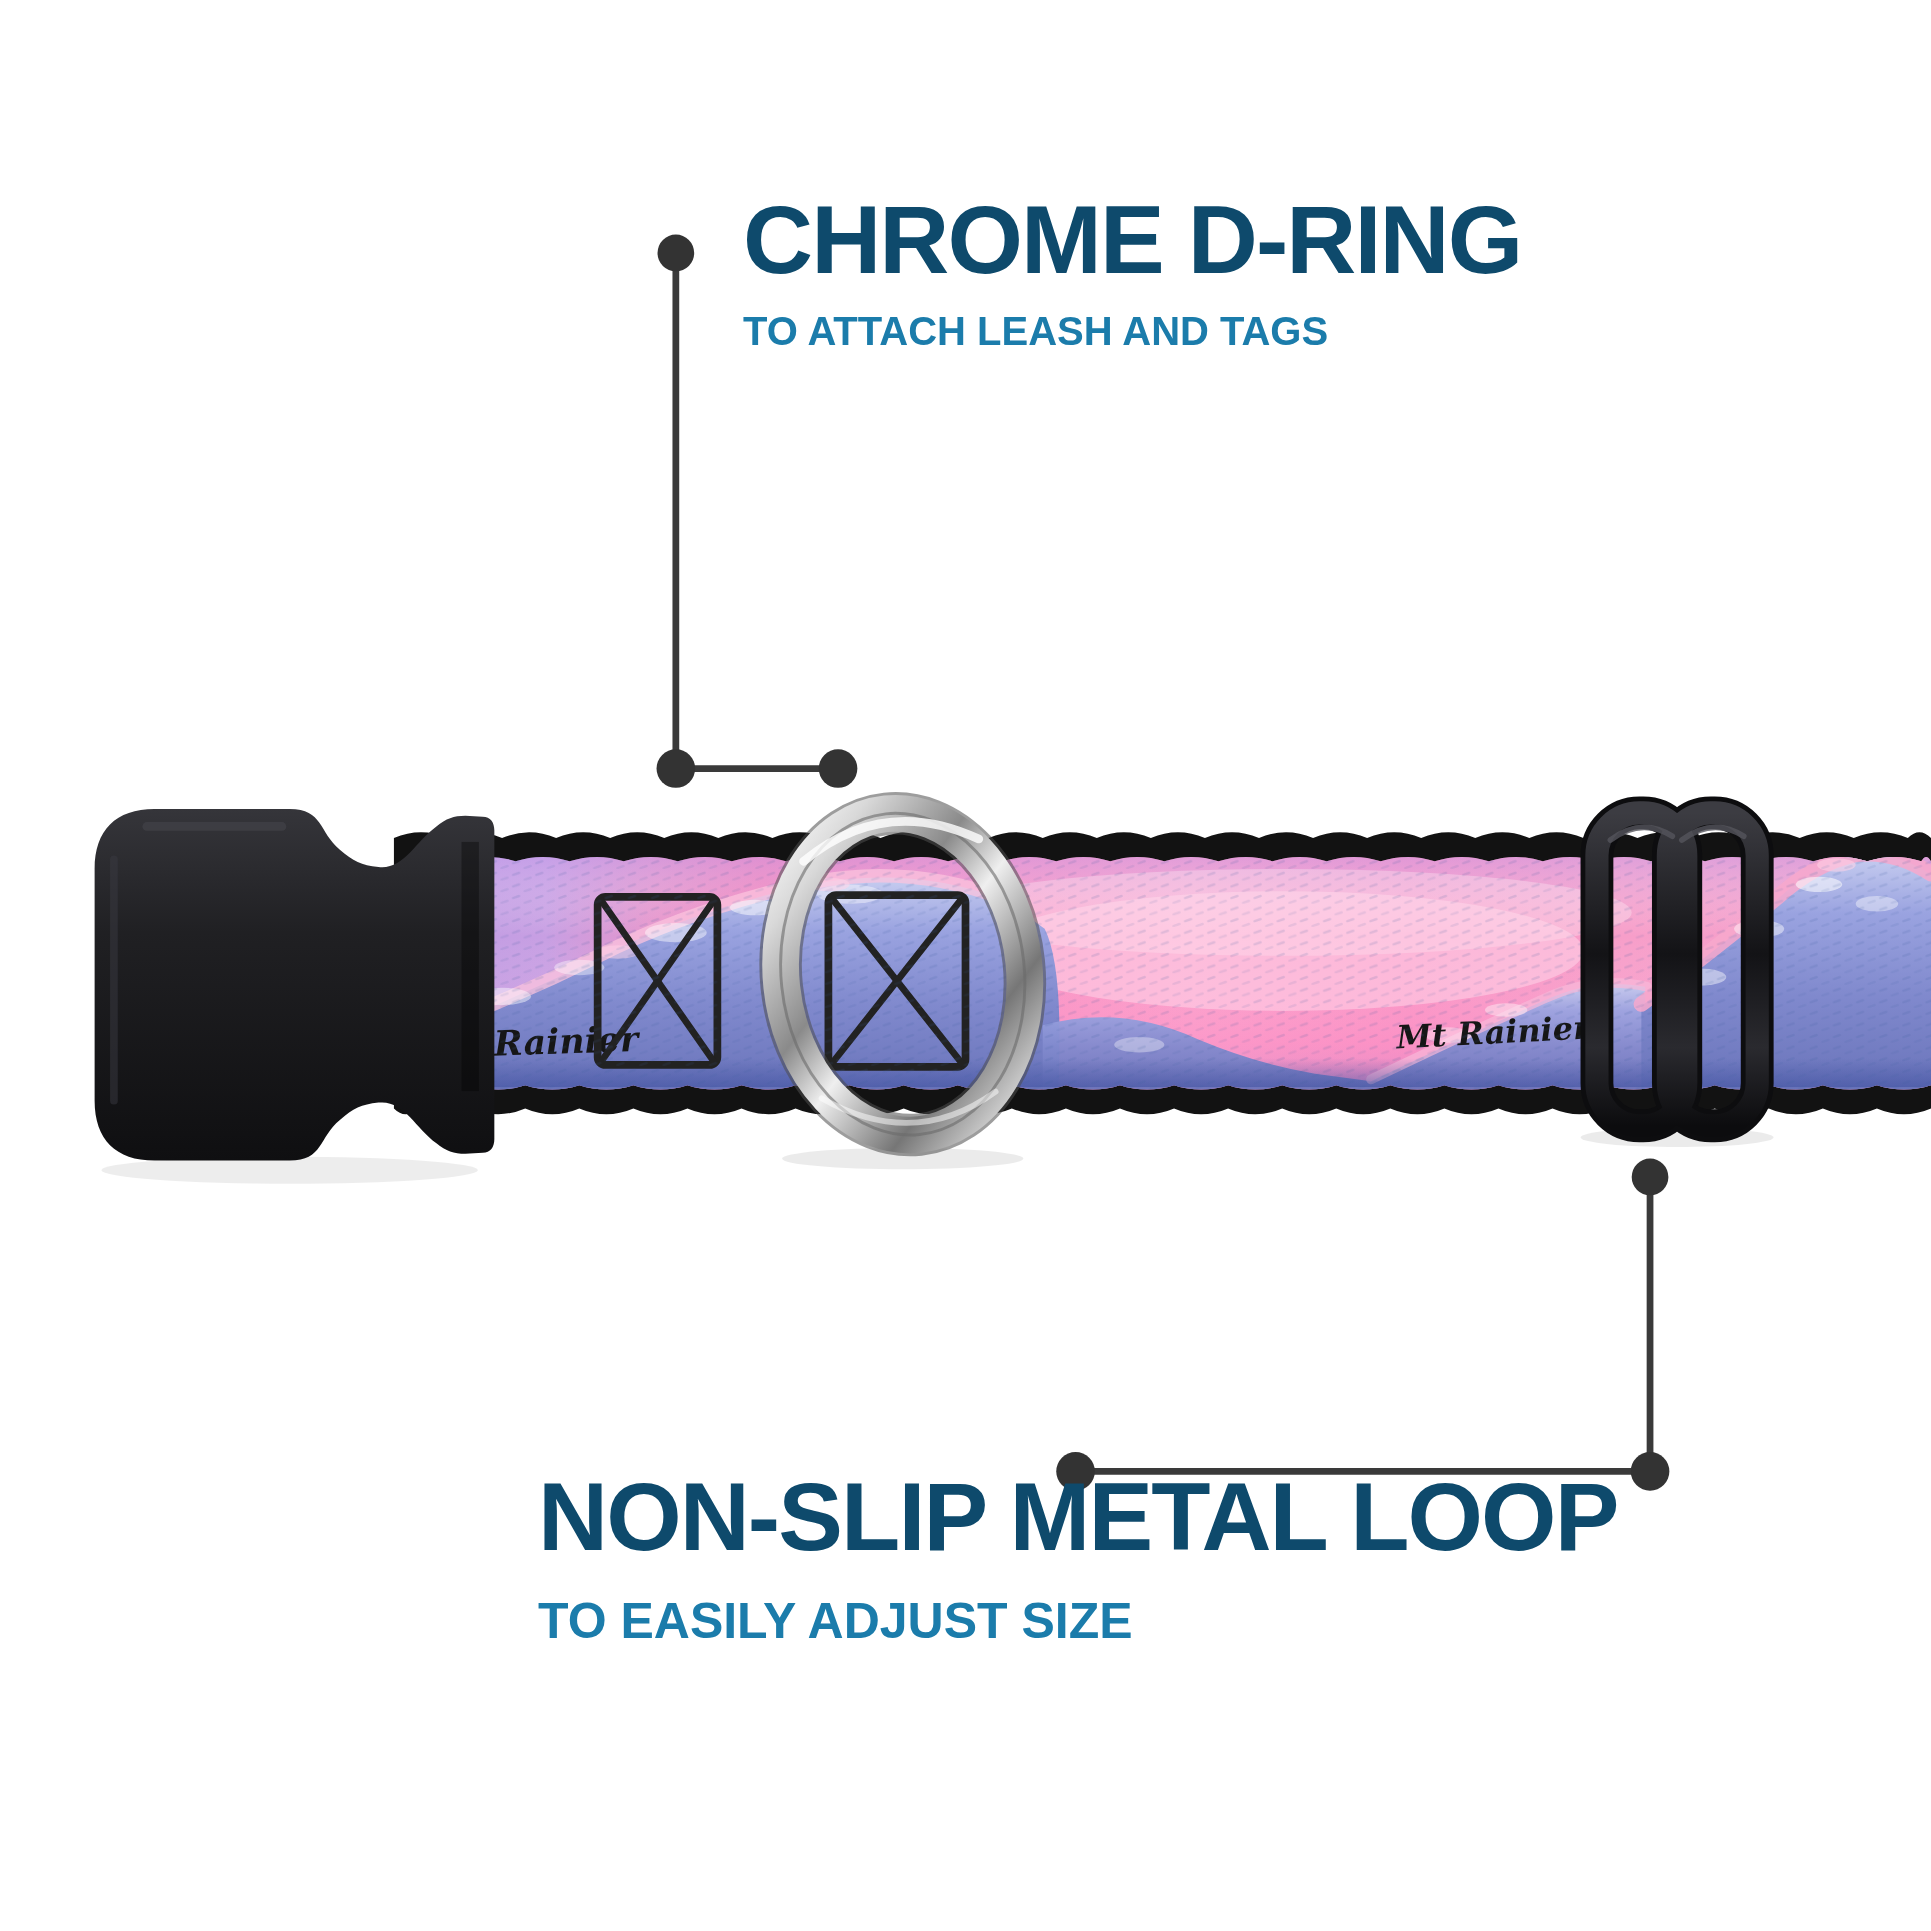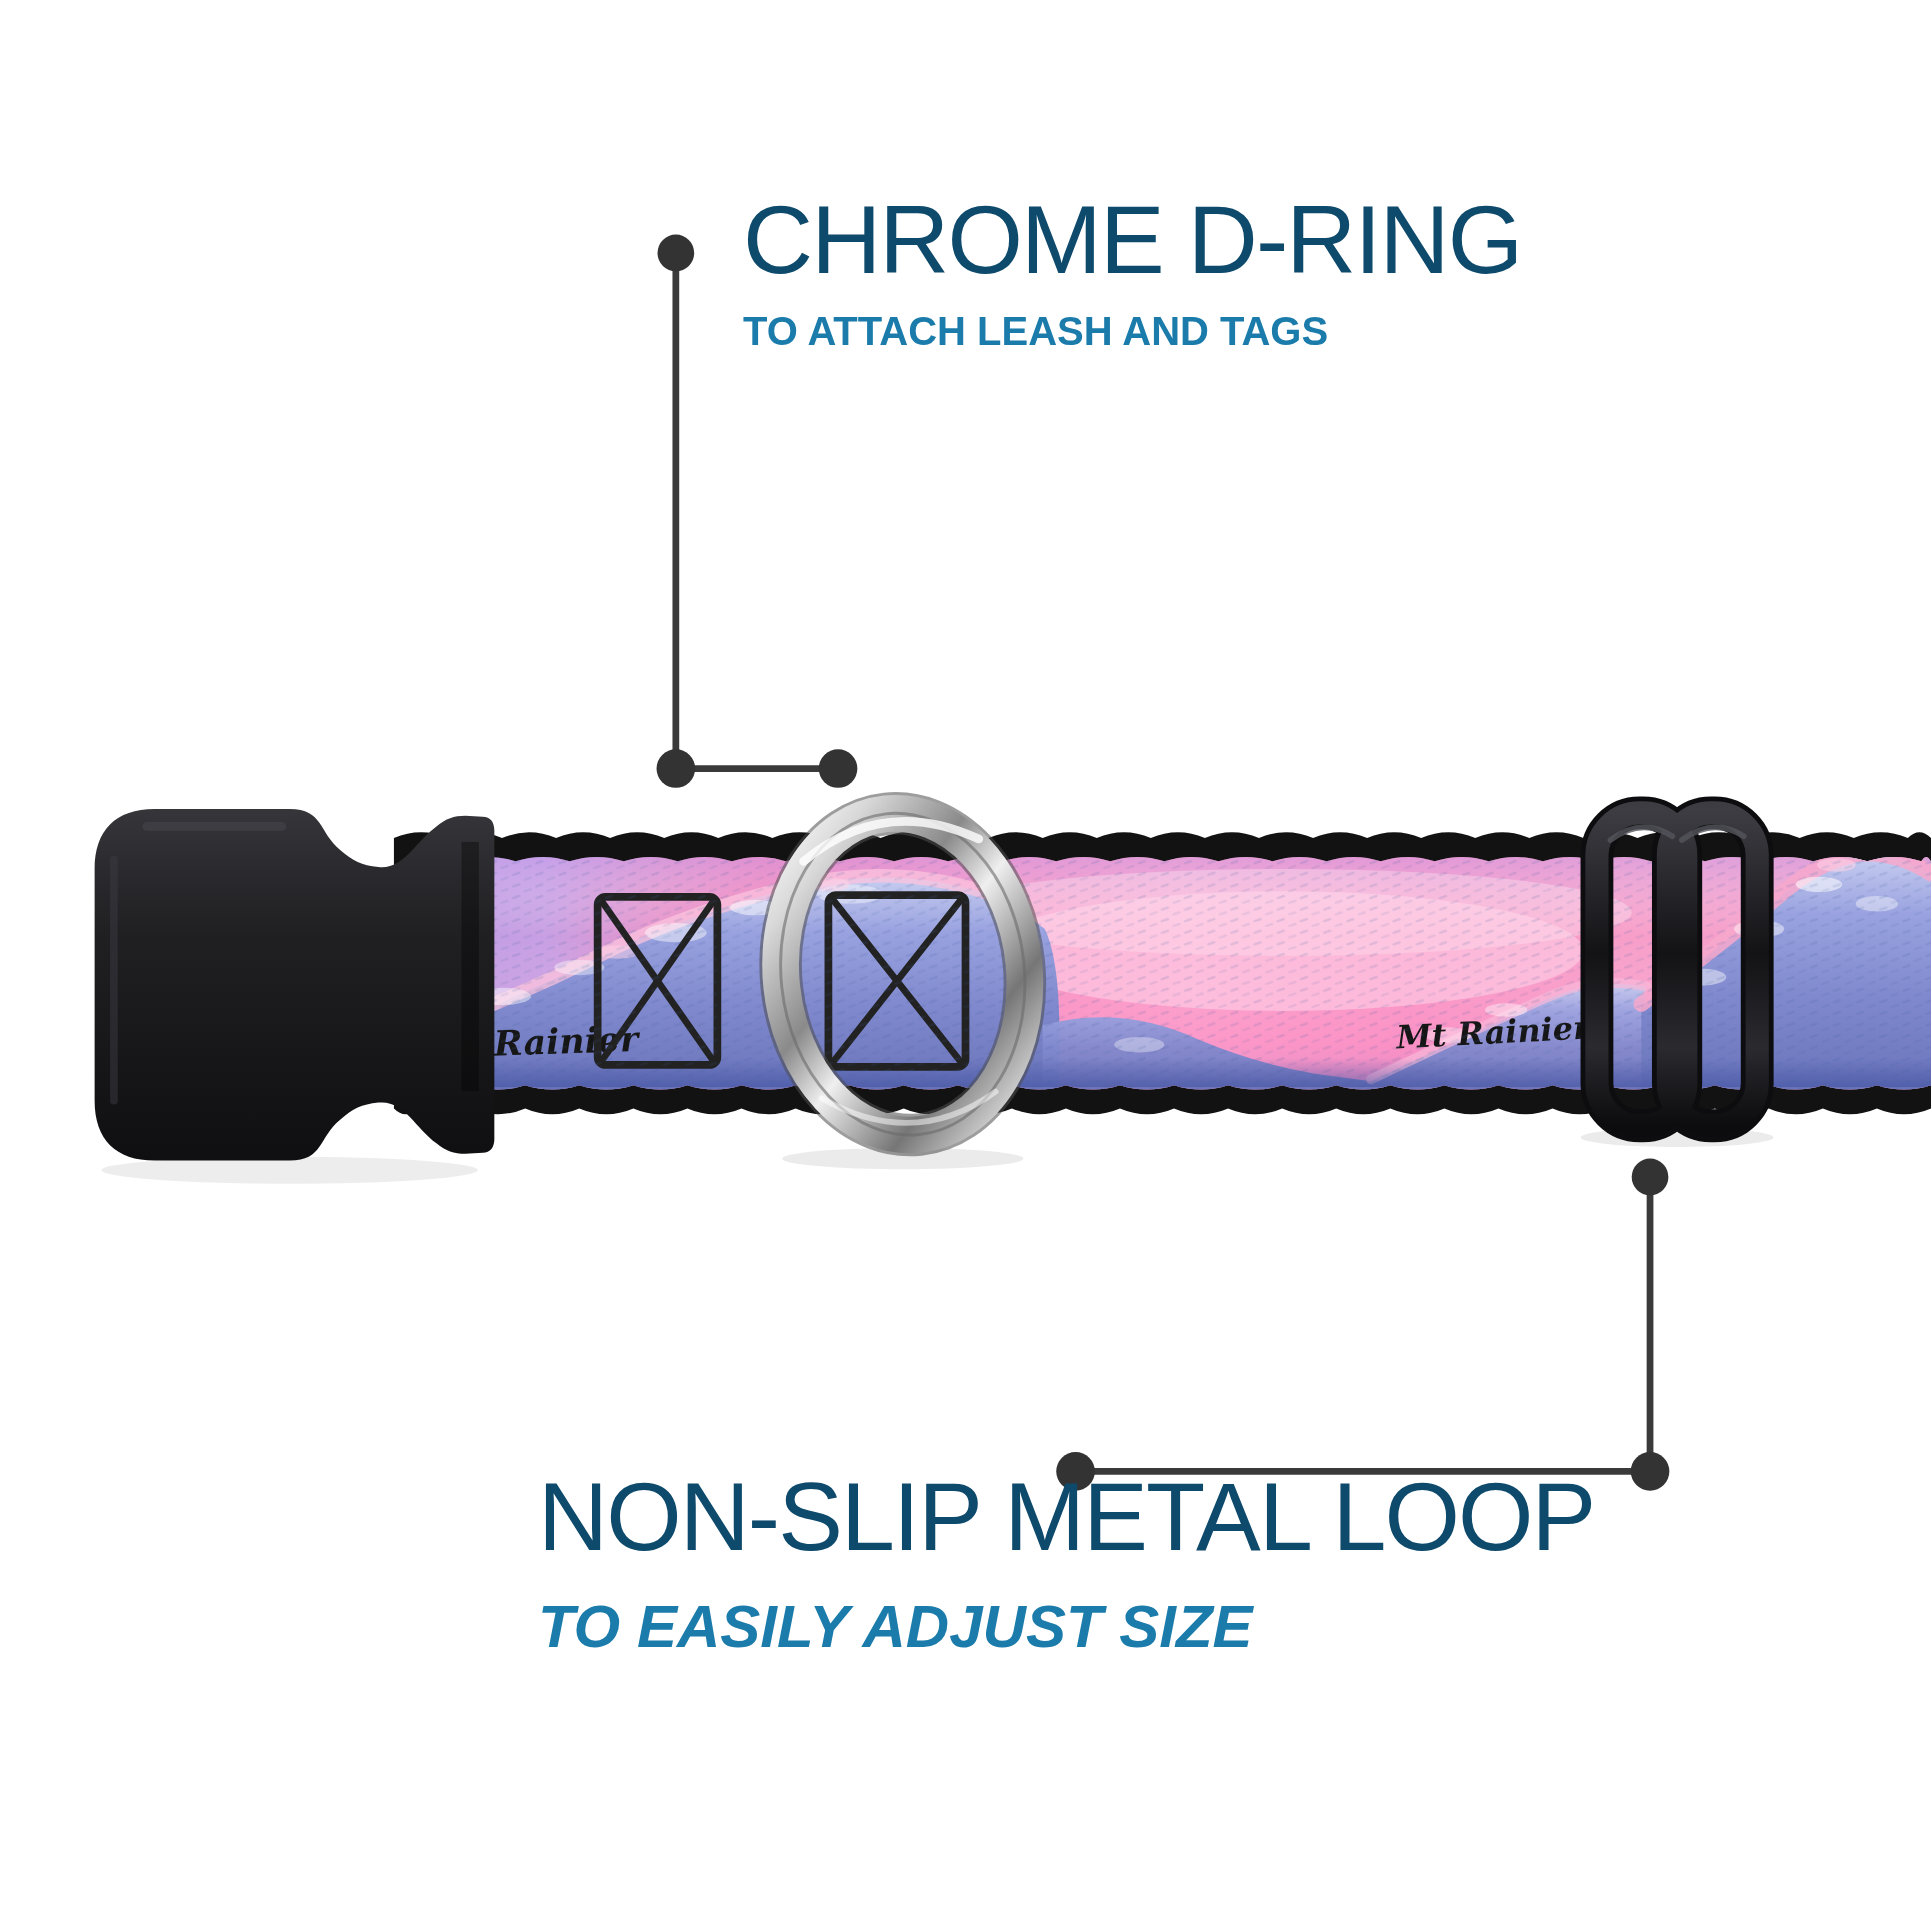--- a/index.html
+++ b/index.html
@@ -1,30 +1,30 @@
 <!DOCTYPE html>
 <html><head>
 <meta charset="utf-8">
 <style>
   html,body{margin:0;padding:0;background:#ffffff;}
   body{width:1931px;height:1931px;font-family:"Liberation Sans",sans-serif;}
   .stage{position:relative;width:1931px;height:1931px;background:#ffffff;overflow:hidden;}
   .scene-svg{position:absolute;left:0;top:0;}
   .callout{position:absolute;}
   .callout h1{
-    margin:0;font-weight:400;font-size:97px;line-height:1.0;
+    margin:0;font-weight:700;font-size:97px;line-height:1.0;
     color:#0e4a6c;letter-spacing:-1.9px;white-space:nowrap;
   }
   .callout .sub{
     margin:0;font-weight:700;color:#1b7cab;letter-spacing:0px;white-space:nowrap;
   }
   .callout-top{left:743px;top:191px;}
   .callout-top .sub{margin-top:21px;font-size:40px;}
   .callout-bottom{left:538px;top:1468px;}
-  .callout-bottom .sub{margin-top:27px;font-size:60px;font-style:italic;}
+  .callout-bottom .sub{margin-top:27px;font-size:50px;}
 </style>
 </head>
 <body>
 
 <div class="stage">
 
   <svg class="scene-svg" width="1931" height="1931" viewBox="0 0 2000 2000">
     <defs>
       <linearGradient id="skyH" x1="0" y1="0" x2="1" y2="0">
         <stop offset="0" stop-color="#bb9be3"></stop>

